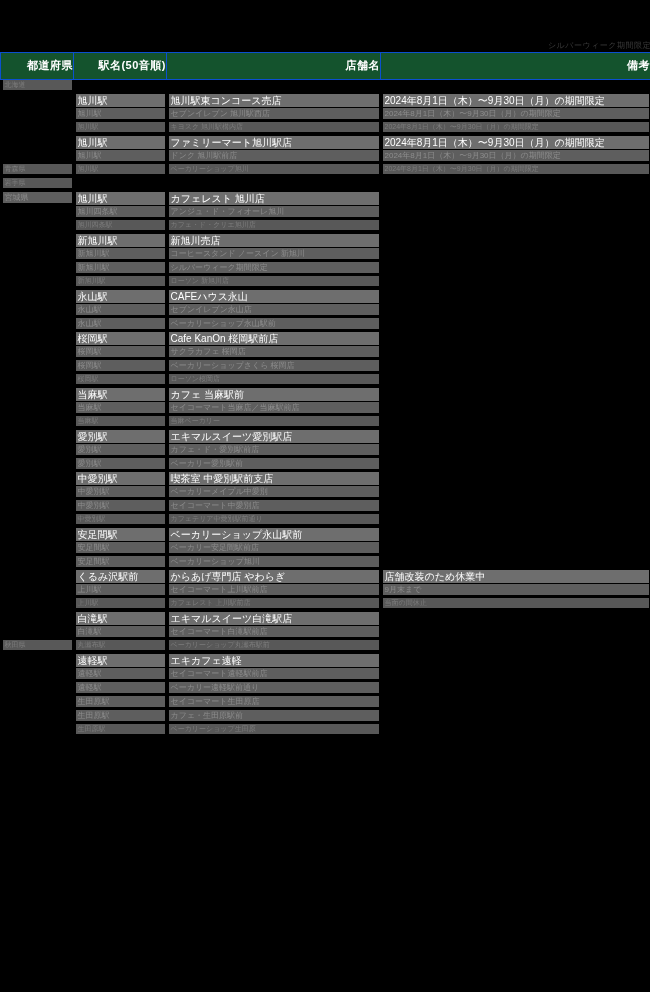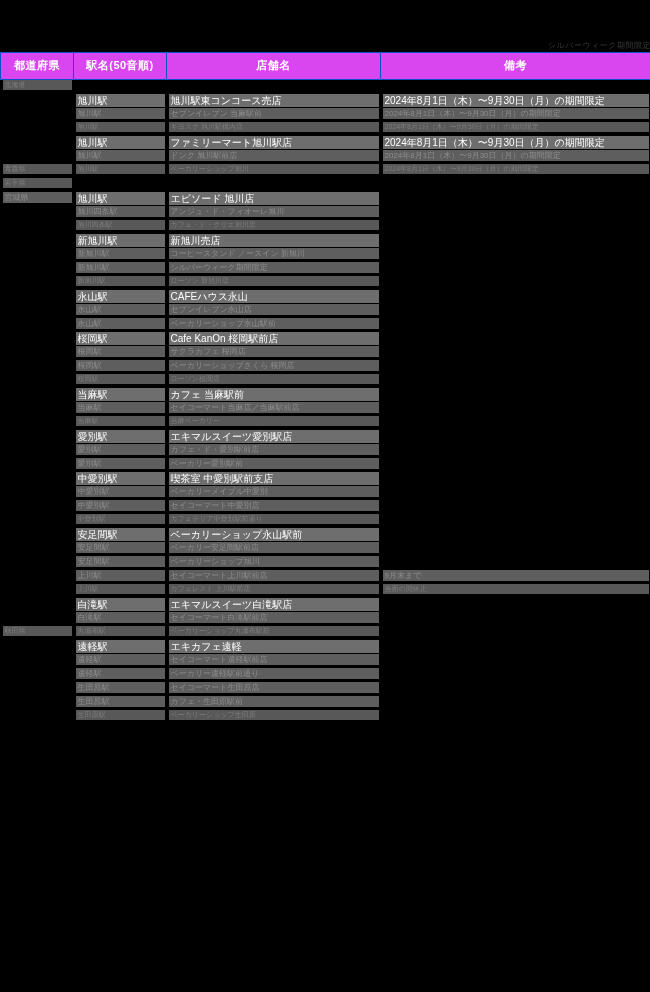--- a/index.html
+++ b/index.html
@@ -36,25 +36,25 @@
     width: 650px;
     border-collapse: collapse;
     table-layout: fixed;
   }
   table.main col.c1 { width: 73px; }
   table.main col.c2 { width: 93px; }
   table.main col.c3 { width: 214px; }
   table.main col.c4 { width: 270px; }
 
   thead th {
-    background: #d946ef;
+    background: #14532d;
     color: #ffffff;
     font-size: 11px;
     font-weight: bold;
-    text-align: center;
+    text-align: right;
     padding: 5px 0 6px 0;
     border: 1px solid #0b50cf;
     letter-spacing: 0.5px;
   }
   tbody td {
     vertical-align: top;
     padding: 0;
     border: 0;
     height: 14px;
   }
@@ -116,21 +116,21 @@
           <td class="cell">
             <span class="txt bright">2024年8月1日（木）〜9月30日（月）の期間限定</span>
           </td>
         </tr>
         <tr>
           <td class="cell"></td>
           <td class="cell">
             <span class="txt dim">旭川駅</span>
           </td>
           <td class="cell">
-            <span class="txt dim">セブンイレブン 当麻駅前</span>
+            <span class="txt dim">セブンイレブン 旭川駅西店</span>
           </td>
           <td class="cell">
             <span class="txt dim">2024年8月1日（木）〜9月30日（月）の期間限定</span>
           </td>
         </tr>
         <tr>
           <td class="cell"></td>
           <td class="cell">
             <span class="txt tiny">旭川駅</span>
           </td>
@@ -188,21 +188,21 @@
           <td class="cell"></td>
         </tr>
         <tr>
           <td class="cell">
             <span class="txt dim">宮城県</span>
           </td>
           <td class="cell">
             <span class="txt bright">旭川駅</span>
           </td>
           <td class="cell">
-            <span class="txt bright">エピソード 旭川店</span>
+            <span class="txt bright">カフェレスト 旭川店</span>
           </td>
           <td class="cell"></td>
         </tr>
         <tr>
           <td class="cell"></td>
           <td class="cell">
             <span class="txt dim">旭川四条駅</span>
           </td>
           <td class="cell">
             <span class="txt dim">アンジュ・ド・フィオーレ旭川</span>
@@ -451,20 +451,32 @@
         </tr>
         <tr>
           <td class="cell"></td>
           <td class="cell">
             <span class="txt dim">安足間駅</span>
           </td>
           <td class="cell">
             <span class="txt dim">ベーカリーショップ旭川</span>
           </td>
           <td class="cell"></td>
+        </tr>
+        <tr>
+          <td class="cell"></td>
+          <td class="cell">
+            <span class="txt bright">くるみ沢駅前</span>
+          </td>
+          <td class="cell">
+            <span class="txt bright">からあげ専門店 やわらぎ</span>
+          </td>
+          <td class="cell">
+            <span class="txt bright">店舗改装のため休業中</span>
+          </td>
         </tr>
         <tr>
           <td class="cell"></td>
           <td class="cell">
             <span class="txt dim">上川駅</span>
           </td>
           <td class="cell">
             <span class="txt dim">セイコーマート上川駅前店</span>
           </td>
           <td class="cell">

